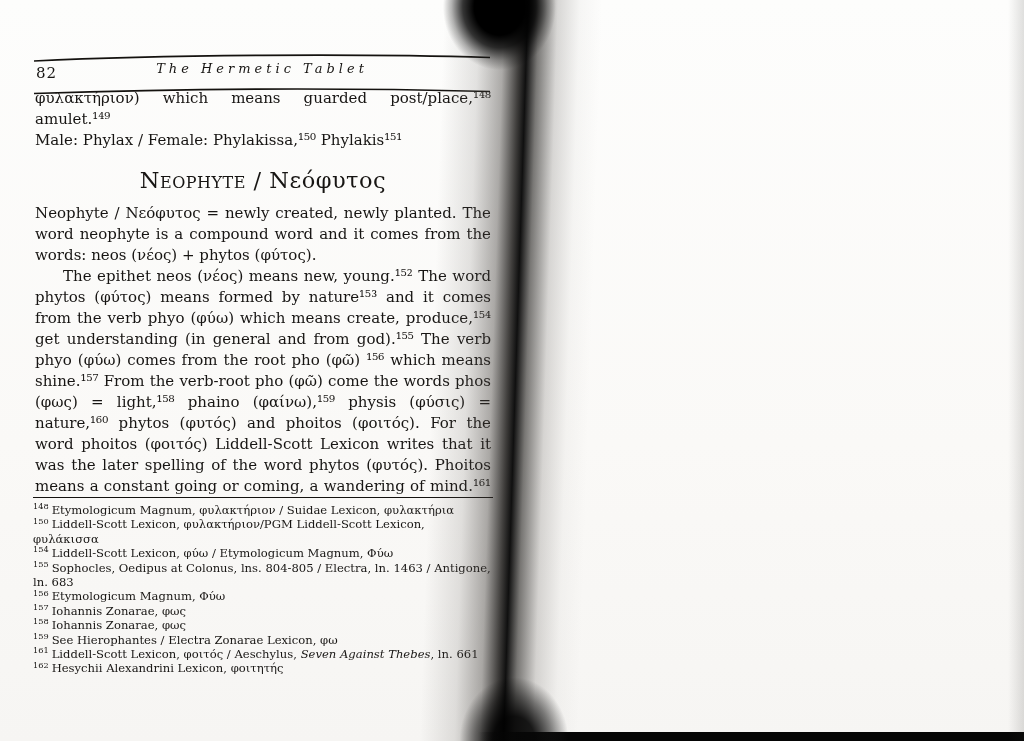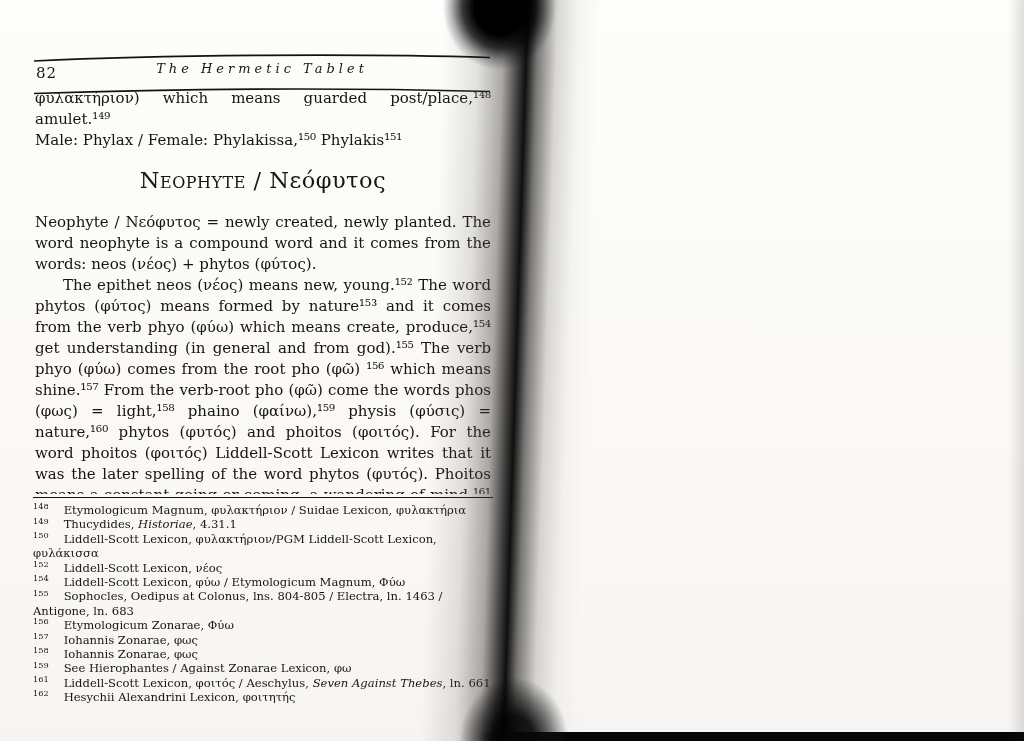--- a/index.html
+++ b/index.html
@@ -29,30 +29,30 @@
     text-align:center;font-style:italic;font-size:13px;letter-spacing:4px;
   }
 
   
   .body-block{position:absolute;text-align:justify;font-size:15px;line-height:21px;}
   #left-body{top:88px;left:35px;width:456px;height:406px;overflow:hidden;}
   .para{margin:0;}
   .para.indent{text-indent:28px;}
   .section-heading{
     text-align:center;font-size:22.5px;line-height:26px;
-    margin:16px 0 19px 0;letter-spacing:0.5px;font-weight:500;text-indent:0;
+    margin:16px 0 10px 0;letter-spacing:0.5px;font-weight:500;text-indent:0;
   }
   .sc{font-variant:small-caps;}
   .it{font-style:italic;}
 
   
   .footnotes{position:absolute;font-size:11.6px;}
   #left-footnotes{top:497px;left:33px;width:460px;border-top:1.6px solid #14120f;padding-top:5px;}
   .fn-line{margin:0;line-height:14.4px;}
-  .fn-line sup{font-size:8.2px;line-height:0;margin-right:15px;}
+  .fn-line sup{font-size:8.2px;line-height:0;margin-right:3px;}
 
   
   .artifact{position:absolute;pointer-events:none;}
   #gutter-shadow{
     left:432px;top:-12px;width:158px;height:770px;
     transform:skewX(-1.9deg);
     background:linear-gradient(90deg,
       rgba(90,86,82,0) 0%,
       rgba(90,86,82,0.16) 22%,
       rgba(60,56,52,0.42) 38%,
@@ -108,39 +108,37 @@
 
       <p class="para">Neophyte / Νεόφυτος = newly created, newly planted. The word neophyte is a compound word and it comes from the words: neos (νέος) + phytos (φύτος).</p>
       <p class="para indent">The epithet neos (νέος) means new, young.¹⁵² The word phytos (φύτος) means formed by nature¹⁵³  and it comes from the verb phyo (φύω) which means create, produce,¹⁵⁴ get understanding (in general and from god).¹⁵⁵  The verb phyo (φύω) comes from the root pho (φῶ) ¹⁵⁶ which means shine.¹⁵⁷ From the verb-root pho (φῶ) come the words phos (φως) = light,¹⁵⁸ phaino (φαίνω),¹⁵⁹ physis (φύσις) = nature,¹⁶⁰ phytos (φυτός) and phoitos (φοιτός). For the word phoitos (φοιτός) Liddell-Scott Lexicon writes that it was the later spelling of the word phytos (φυτός). Phoitos means a constant going or coming, a wandering of mind.¹⁶¹ From the word phoitos (φοιτός) comes the noun phoitetes (φοιτητής) which means student.¹⁶²</p>
 
     </div>
 
     <div class="footnotes" id="left-footnotes">
 
         <p class="fn-line"><sup>148</sup><span><span>Etymologicum Magnum, φυλακτήριον / Suidae Lexicon, φυλακτήρια</span></span></p>
 
-        <p class="fn-line"><sup>149</sup><span><span>Thucydides, </span><span class="it">Historiae</span><span>, 4.31.1</span></span></p>
 
         <p class="fn-line"><sup>150</sup><span><span>Liddell-Scott Lexicon, φυλακτήριον/PGM Liddell-Scott Lexicon, φυλάκισσα</span></span></p>
 
 
-        <p class="fn-line"><sup>152</sup><span><span>Liddell-Scott Lexicon, νέος</span></span></p>
 
 
         <p class="fn-line"><sup>154</sup><span><span>Liddell-Scott Lexicon, φύω / Etymologicum Magnum, Φύω</span></span></p>
 
         <p class="fn-line"><sup>155</sup><span><span>Sophocles, Oedipus at Colonus, lns. 804-805 / Electra, ln. 1463 / Antigone, ln. 683</span></span></p>
 
-        <p class="fn-line"><sup>156</sup><span><span>Etymologicum Zonarae, Φύω</span></span></p>
+        <p class="fn-line"><sup>156</sup><span><span>Etymologicum Magnum, Φύω</span></span></p>
 
         <p class="fn-line"><sup>157</sup><span><span>Iohannis Zonarae, φως</span></span></p>
 
         <p class="fn-line"><sup>158</sup><span><span>Iohannis Zonarae, φως</span></span></p>
 
-        <p class="fn-line"><sup>159</sup><span><span>See Hierophantes / Against Zonarae Lexicon, φω</span></span></p>
+        <p class="fn-line"><sup>159</sup><span><span>See Hierophantes / Electra Zonarae Lexicon, φω</span></span></p>
 
 
         <p class="fn-line"><sup>161</sup><span><span>Liddell-Scott Lexicon, φοιτός / Aeschylus, </span><span class="it">Seven Against Thebes</span><span>, ln. 661</span></span></p>
 
         <p class="fn-line"><sup>162</sup><span><span>Hesychii Alexandrini Lexicon, φοιτητής</span></span></p>
       </div>
   </div>
 
   <div class="page" id="right-page">
 

